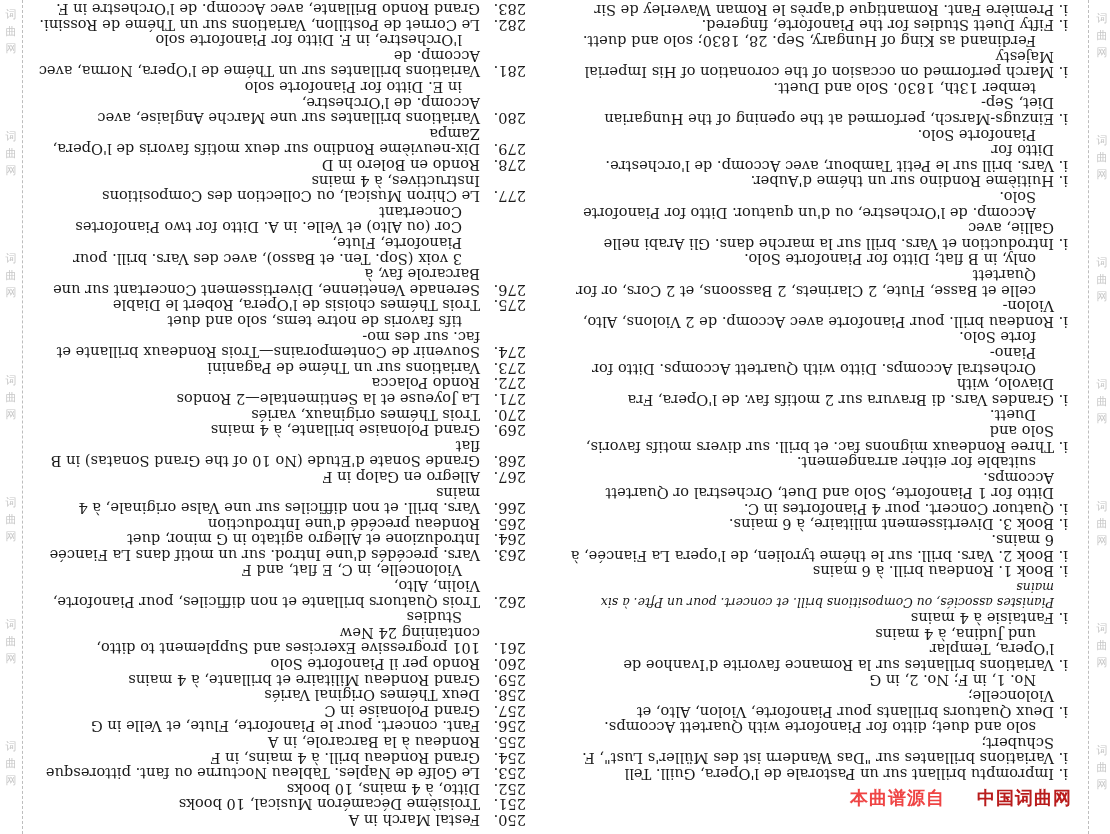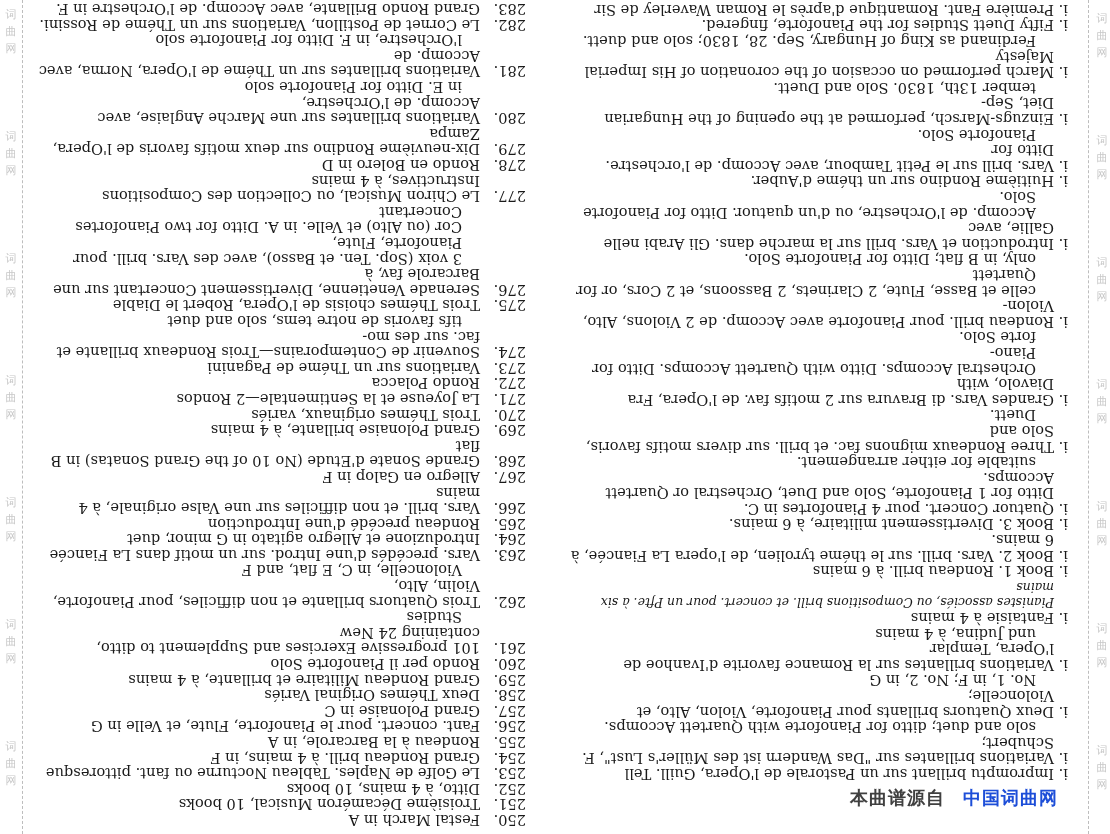--- a/index.html
+++ b/index.html
@@ -17,22 +17,22 @@
   .col { position: absolute; top: 0; }
   .col.a { left: 556px; width: 496px; top: 6px; }
   .col.b { left: 14px; width: 500px; top: 52px; }
   .entry { display: flex; font-size: 14.6px; line-height: 15.6px; }
   .num { width: 46px; flex: none; text-align: left; }
   .col.b .num { width: 14px; }
   .txt { flex: 1; }
   .txt .cont { display: block; padding-left: 18px; }
   .txt.italic { font-style: italic; font-size: 12.5px; }
   .source-badge { position: absolute; left: 850px; top: 786px; font-family: "DejaVu Sans", sans-serif; font-weight: bold; font-size: 18px; letter-spacing: 1px; white-space: nowrap; }
-  .source-badge .dark { color: #404040; }
-  .source-badge .pink { color: #1d4ed8; margin-left: 18px; }
+  .source-badge .dark { color: #ef4444; }
+  .source-badge .pink { color: #b91c1c; margin-left: 32px; }
 </style>
 </head>
 <body>
 
 <div class="margin left">
   <div class="rule"></div>
   <div class="wm-stack" style="top:6px">
       <div>词</div>
       <div>曲</div>
       <div>网</div>

